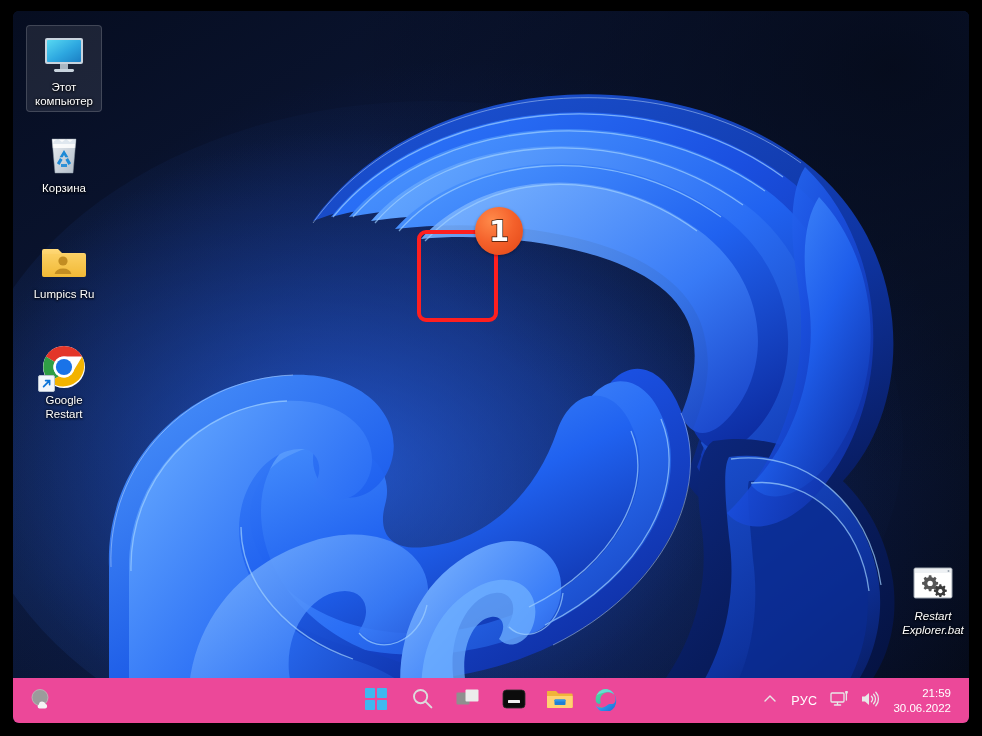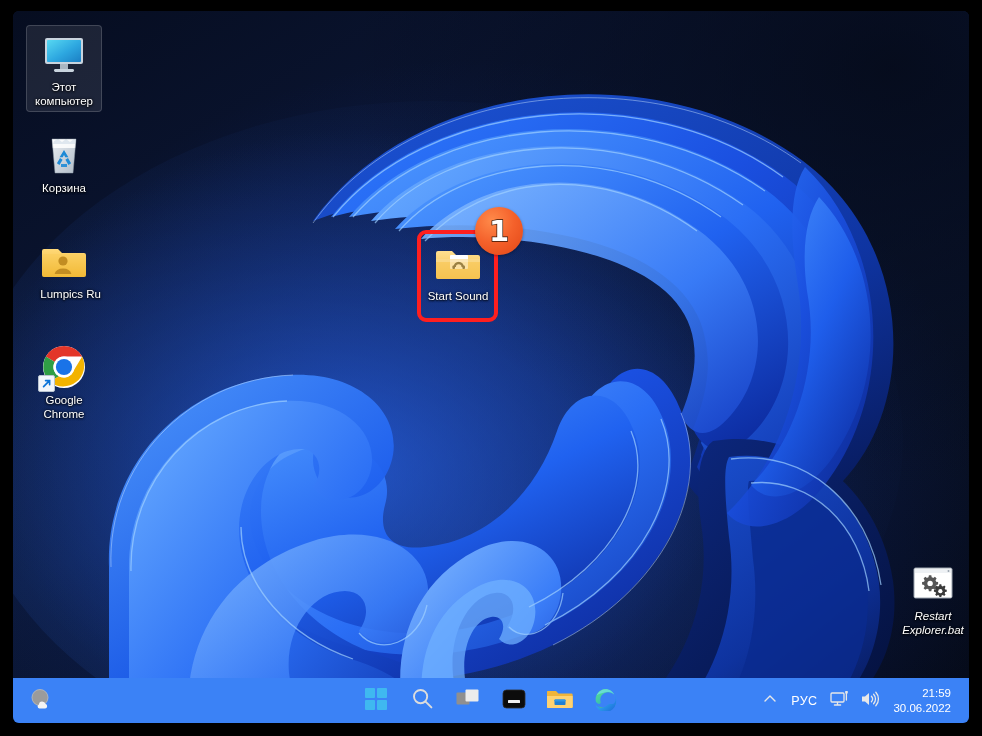--- a/index.html
+++ b/index.html
@@ -127,21 +127,21 @@
     paint-order: stroke fill;
     line-height: 1;
   }
 
   
   #taskbar {
     position: absolute;
     left: 0; bottom: 0;
     width: 956px;
     height: 45px;
-    background: #3b82f6;
+    background: #ec4899;
     display: flex;
     align-items: center;
   }
   #tb-left  { position:absolute; left:8px;  display:flex; align-items:center; height:45px; }
   #tb-center{ position:absolute; left:50%; transform:translateX(-50%); display:flex; align-items:center; height:45px; gap:2px;}
   #tb-right { position:absolute; right:8px; display:flex; align-items:center; height:45px; }
 
   .tb-btn {
     width: 44px; height: 40px;
     display: flex; align-items: center; justify-content: center;
@@ -302,21 +302,21 @@
             </defs>
             <rect x="5" y="8" width="38" height="26" rx="2" fill="#c9d4de"></rect>
             <rect x="7" y="10" width="34" height="22" rx="1" fill="url(#scr)"></rect>
             <rect x="20" y="34" width="8" height="6" fill="#aab6c2"></rect>
             <rect x="14" y="39" width="20" height="3" rx="1.4" fill="#c9d4de"></rect>
           </svg>
         </div>
         <div class="lbl">Этот компьютер</div>
       </div>
 
-      <div class="dicon" style="left:13px; top:226px;text-align:right;">
+      <div class="dicon" style="left:13px; top:226px;">
         <div class="glyph">
           <svg width="48" height="48" viewBox="0 0 48 48">
             <defs>
               <linearGradient id="fold1" x1="0" y1="0" x2="0" y2="1">
                 <stop offset="0%" stop-color="#ffd978"></stop>
                 <stop offset="100%" stop-color="#f0b52f"></stop>
               </linearGradient>
             </defs>
             <path d="M4,12 h14 l4,4 h22 a2,2 0 0 1 2,2 v20 a2,2 0 0 1 -2,2 H4 a2,2 0 0 1 -2,-2 V14 a2,2 0 0 1 2,-2 Z" fill="url(#fold1)"></path>
             <circle cx="23" cy="24" r="4.6" fill="#b07a14"></circle>
@@ -336,43 +336,23 @@
             <path d="M9.8,38.7 L18.9,33.3 A10.4,10.4 0 0 0 33.1,28.6 L42.2,13.6 A21,21 0 0 1 9.8,38.7 Z" fill="#f3b300"></path>
             <circle cx="24" cy="24" r="10.6" fill="#ffffff"></circle>
             <circle cx="24" cy="24" r="8.1" fill="#1a73e8"></circle>
           </svg>
           <div class="shortcut-arrow">
             <svg width="11" height="11" viewBox="0 0 11 11">
               <path d="M2.6,8.6 L8,3.2 M4.6,2.6 h4 v4" fill="none" stroke="#0a73d8" stroke-width="1.7" stroke-linecap="round"></path>
             </svg>
           </div>
         </div>
-        <div class="lbl">Google Chrome</div>
-      </div>
-
-      <div class="dicon" style="left:407px; top:228px;">
-        <div class="glyph">
-          <svg width="48" height="48" viewBox="0 0 48 48">
-            <defs>
-              <linearGradient id="fold2" x1="0" y1="0" x2="0" y2="1">
-                <stop offset="0%" stop-color="#ffdf90"></stop>
-                <stop offset="100%" stop-color="#f3bb45"></stop>
-              </linearGradient>
-            </defs>
-            <path d="M4,12 h14 l4,4 h22 a2,2 0 0 1 2,2 v20 a2,2 0 0 1 -2,2 H4 a2,2 0 0 1 -2,-2 V14 a2,2 0 0 1 2,-2 Z" fill="url(#fold2)"></path>
-            <rect x="16" y="16" width="18" height="14" rx="1" fill="#ffffff"></rect>
-            <path d="M19.5,28 a5.2,5.2 0 0 1 10.4,0 h-2.4 a2.8,2.8 0 0 0 -5.6,0 Z" fill="#2a2a2a"></path>
-            <rect x="18.4" y="26.4" width="2.6" height="3.6" rx="1" fill="#2a2a2a"></rect>
-            <rect x="28.4" y="26.4" width="2.6" height="3.6" rx="1" fill="#2a2a2a"></rect>
-            <path d="M2,20 h44 v18 a2,2 0 0 1 -2,2 H4 a2,2 0 0 1 -2,-2 Z" fill="#f7c85a" opacity="0.55"></path>
-            <path d="M2,20 h44 v3 H2 Z" fill="#ffffff" opacity="0.22"></path>
-          </svg>
-        </div>
-        <div class="lbl">Start Sound</div>
-      </div>
+        <div class="lbl">Google Restart</div>
+      </div>
+
 
       <div class="dicon" style="left:882px; top:548px;font-style:italic;">
         <div class="glyph">
           <svg width="48" height="48" viewBox="0 0 48 48">
             <rect x="5" y="9" width="38" height="30" rx="1.5" fill="#ffffff" stroke="#9aa3ad" stroke-width="1"></rect>
             <rect x="6" y="10" width="36" height="4" fill="#eef1f4"></rect>
             <circle cx="39.5" cy="12" r="1" fill="#9aa3ad"></circle>
             <g fill="#4a4a4a">
               <path d="M18.2,18.4 l1.7,0 0.35,-2.1 2.5,0 0.35,2.1 1.7,0 1.5,-1.5 1.8,1.8 -1.5,1.5 0,1.7 2.1,0.35 0,2.5 -2.1,0.35 0,1.7 1.5,1.5 -1.8,1.8 -1.5,-1.5 -1.7,0 -0.35,2.1 -2.5,0 -0.35,-2.1 -1.7,0 -1.5,1.5 -1.8,-1.8 1.5,-1.5 0,-1.7 -2.1,-0.35 0,-2.5 2.1,-0.35 0,-1.7 -1.5,-1.5 1.8,-1.8 Z" opacity="0"></path>
             </g>

